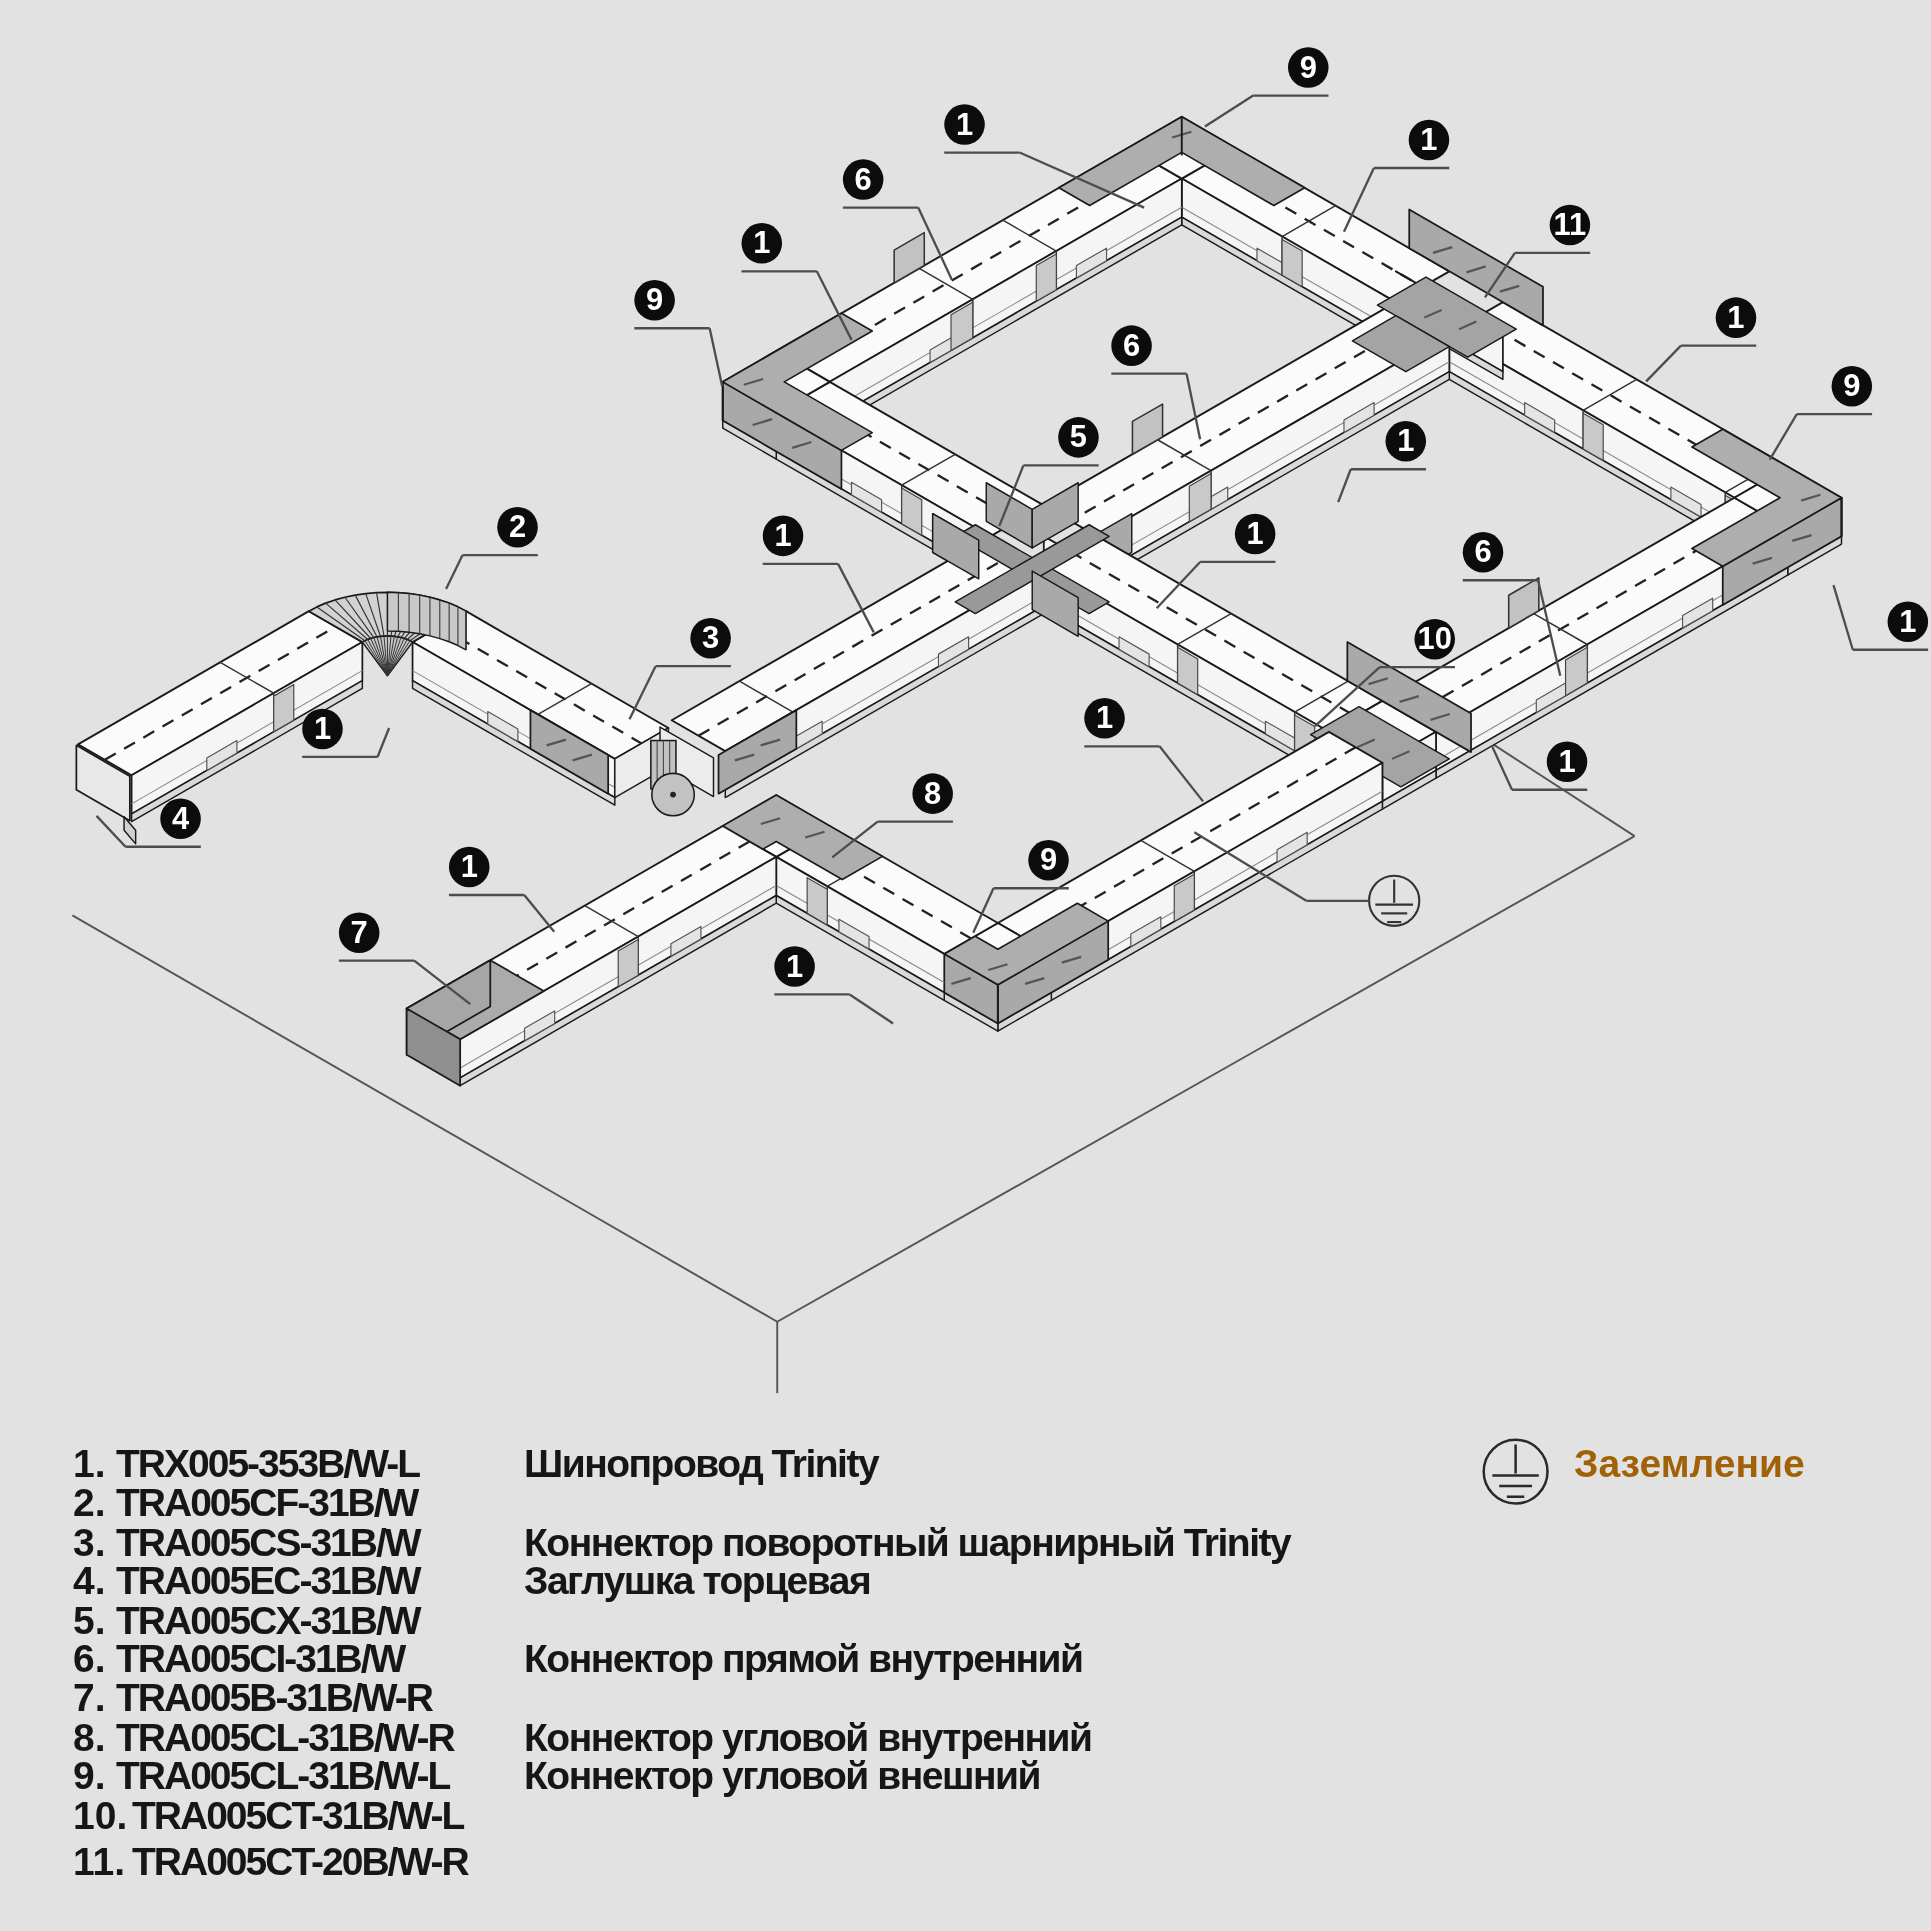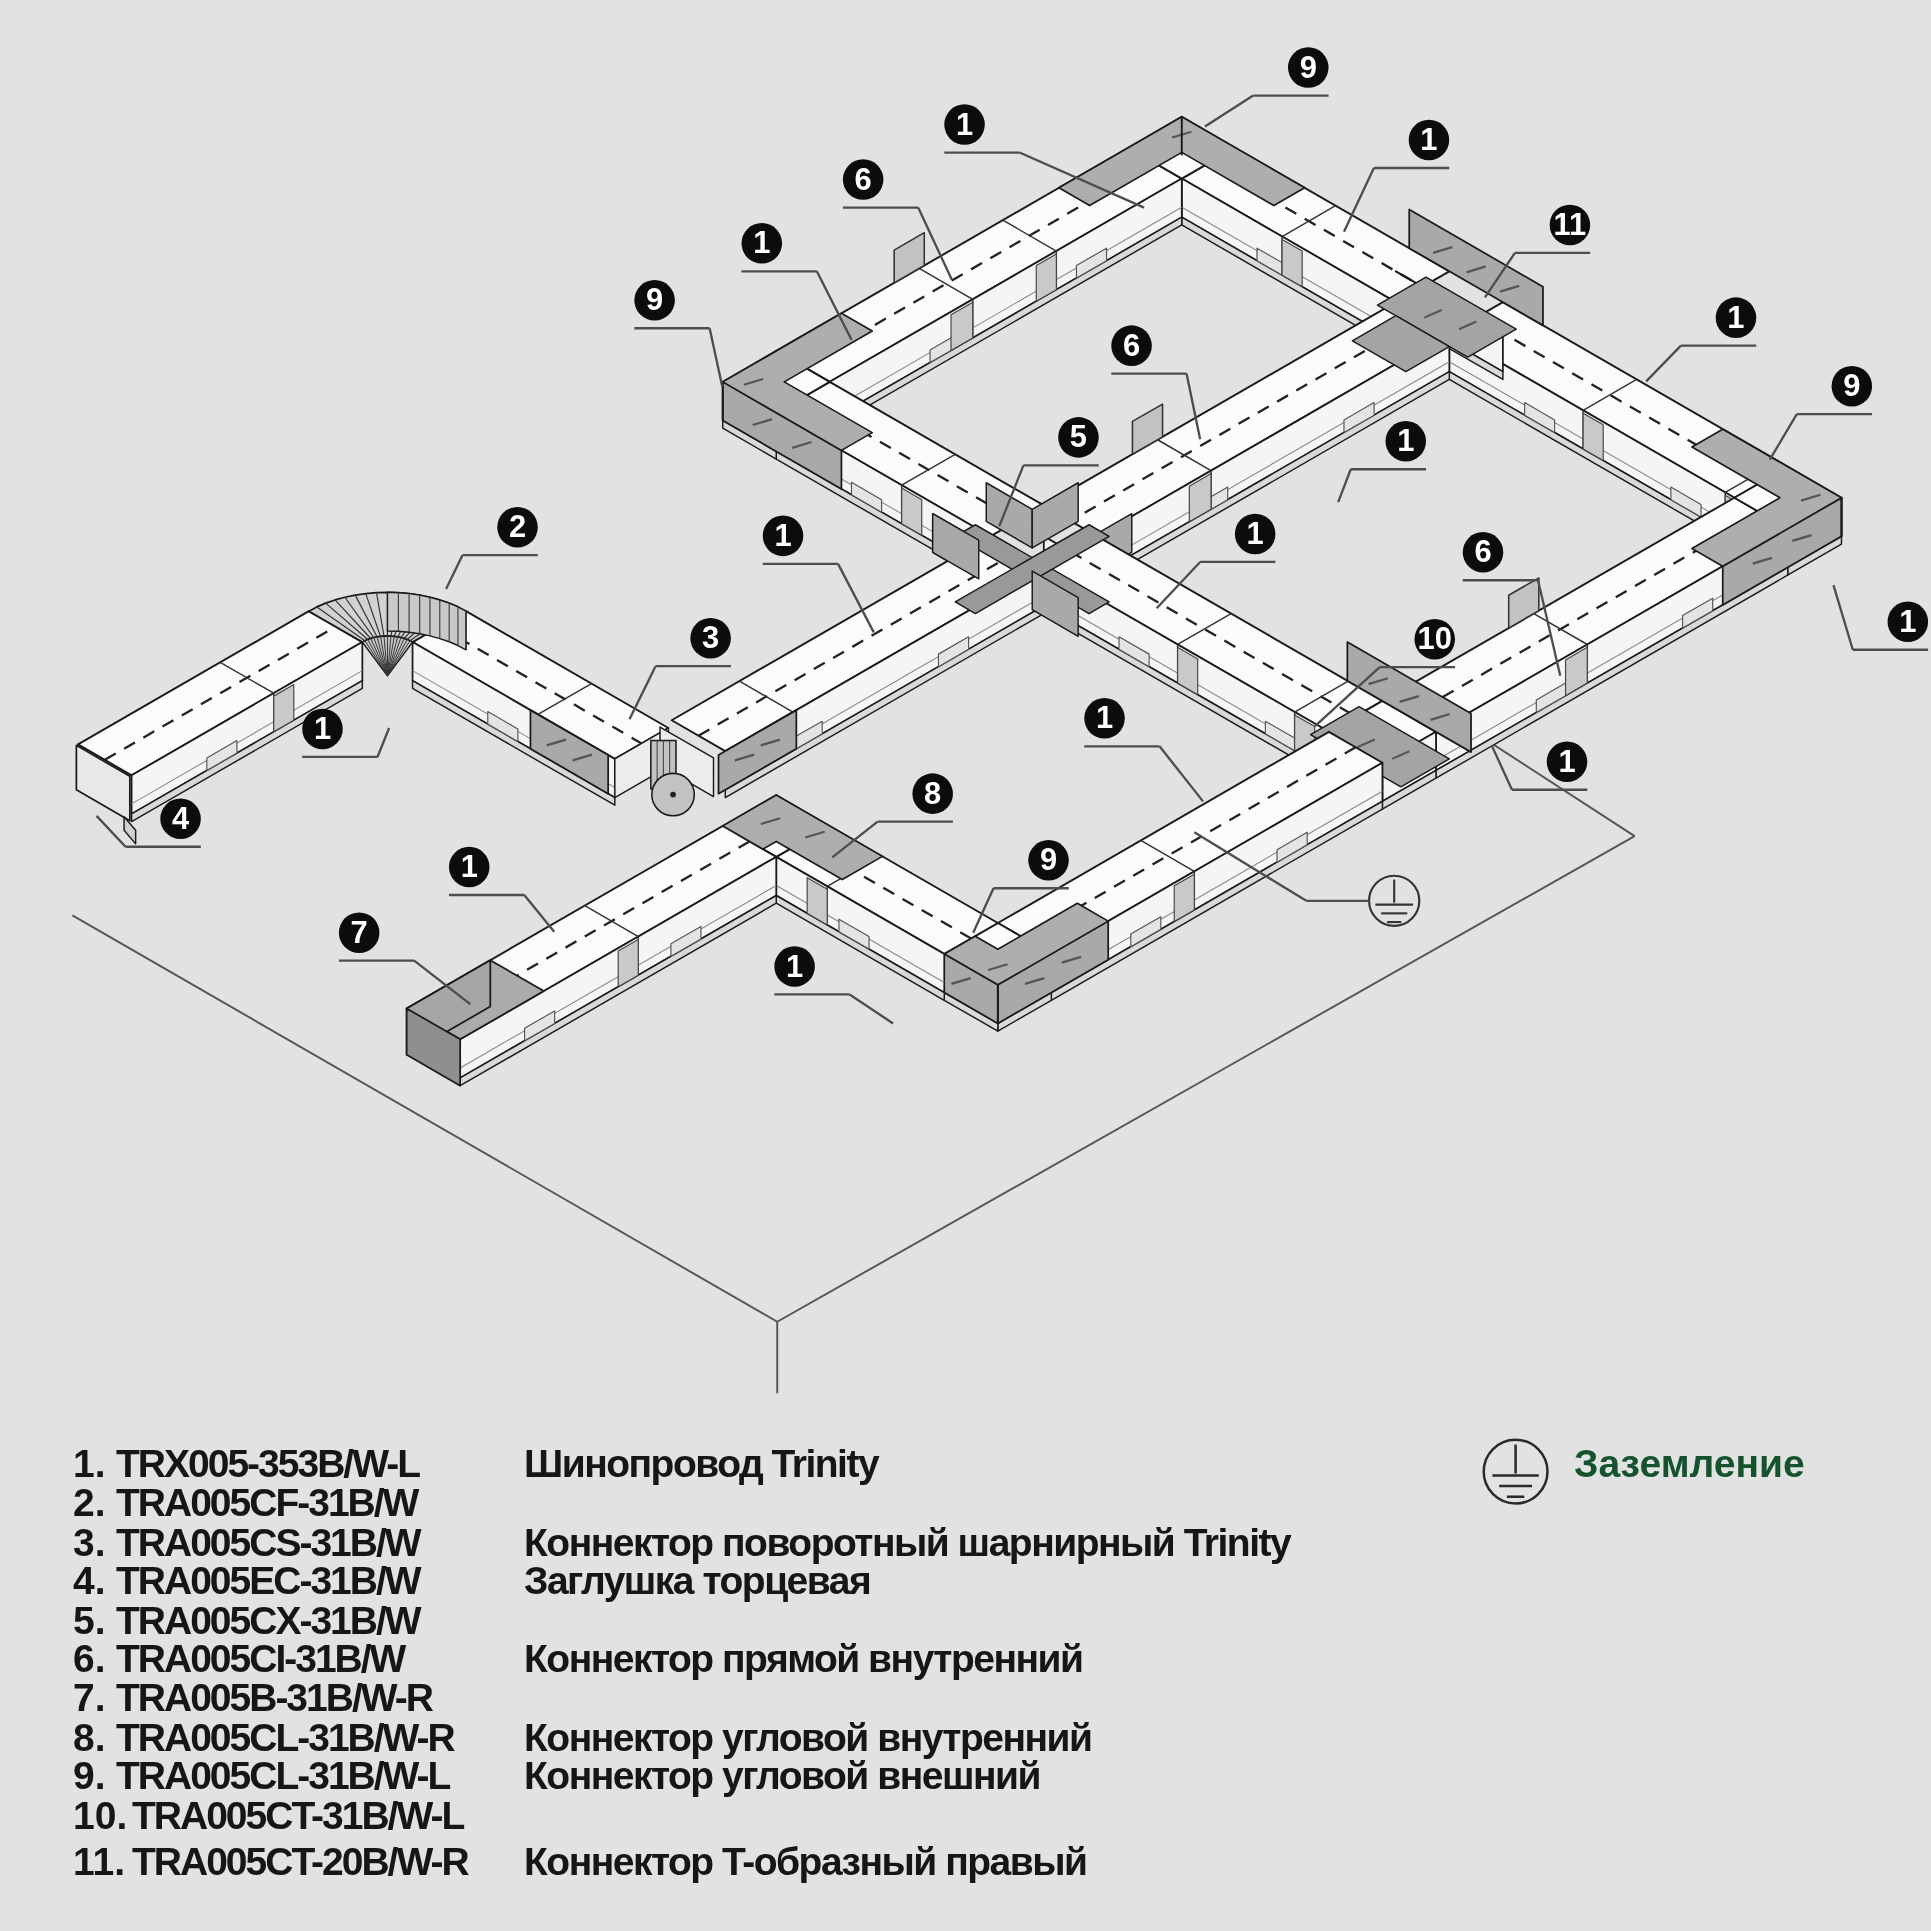--- a/index.html
+++ b/index.html
@@ -2,21 +2,21 @@
 <html><head><meta charset="utf-8">
 <style>
 html,body{margin:0;padding:0;}
 #page{position:relative;width:1931px;height:1931px;background:#e2e2e2;overflow:hidden;
   font-family:"Liberation Sans", sans-serif;}
 svg{position:absolute;left:0;top:0;}
 .lr{position:absolute;left:0;width:1931px;height:40px;color:#161616;font-weight:bold;font-size:39px;line-height:40px;white-space:nowrap;}
 .ln{position:absolute;left:73px;}
 .lc{position:absolute;letter-spacing:-2px;}
 .ld{position:absolute;left:524px;letter-spacing:-1.5px;}
-.gz{position:absolute;left:1574px;top:1442px;color:#14532d;font-weight:bold;font-size:39px;}
+.gz{position:absolute;left:1574px;top:1442px;color:#a16207;font-weight:bold;font-size:39px;}
 </style></head>
 <body>
 <div id="page">
 <svg width="1931" height="1931" viewBox="0 0 2000 2000">
 <rect width="2000" height="2000" fill="#e2e2e2"></rect>
 
 <line x1="75.0" y1="948.0" x2="805.0" y2="1369.0" stroke="#555" stroke-width="2.0"></line>
 
 <line x1="805.0" y1="1369.0" x2="1693.0" y2="866.0" stroke="#555" stroke-width="2.0"></line>
 
@@ -657,21 +657,20 @@
     </div>
 
 <div class="lr" style="top:1796px">
       <span class="ln">10.</span>
       <span class="lc" style="left:132px">TRA005CT-31B/W-L</span>
     </div>
 
 <div class="lr" style="top:1842px">
       <span class="ln">11.</span>
       <span class="lc" style="left:132px">TRA005CT-20B/W-R</span>
-      <span class="ld">Коннектор T-образный правый</span>
     </div>
 
 <svg width="87" height="87" style="left:1475px;top:1431px;" viewBox="0 0 90 90">
   <circle cx="42" cy="42" r="33" fill="none" stroke="#2a2a2a" stroke-width="2.6"></circle>
   <line x1="42" y1="14" x2="42" y2="44" stroke="#2a2a2a" stroke-width="2.6"></line>
   <line x1="18" y1="46" x2="66" y2="46" stroke="#2a2a2a" stroke-width="2.6"></line>
   <line x1="25" y1="57" x2="59" y2="57" stroke="#2a2a2a" stroke-width="2.6"></line>
   <line x1="33" y1="68" x2="51" y2="68" stroke="#2a2a2a" stroke-width="2.6"></line>
 </svg>
 

